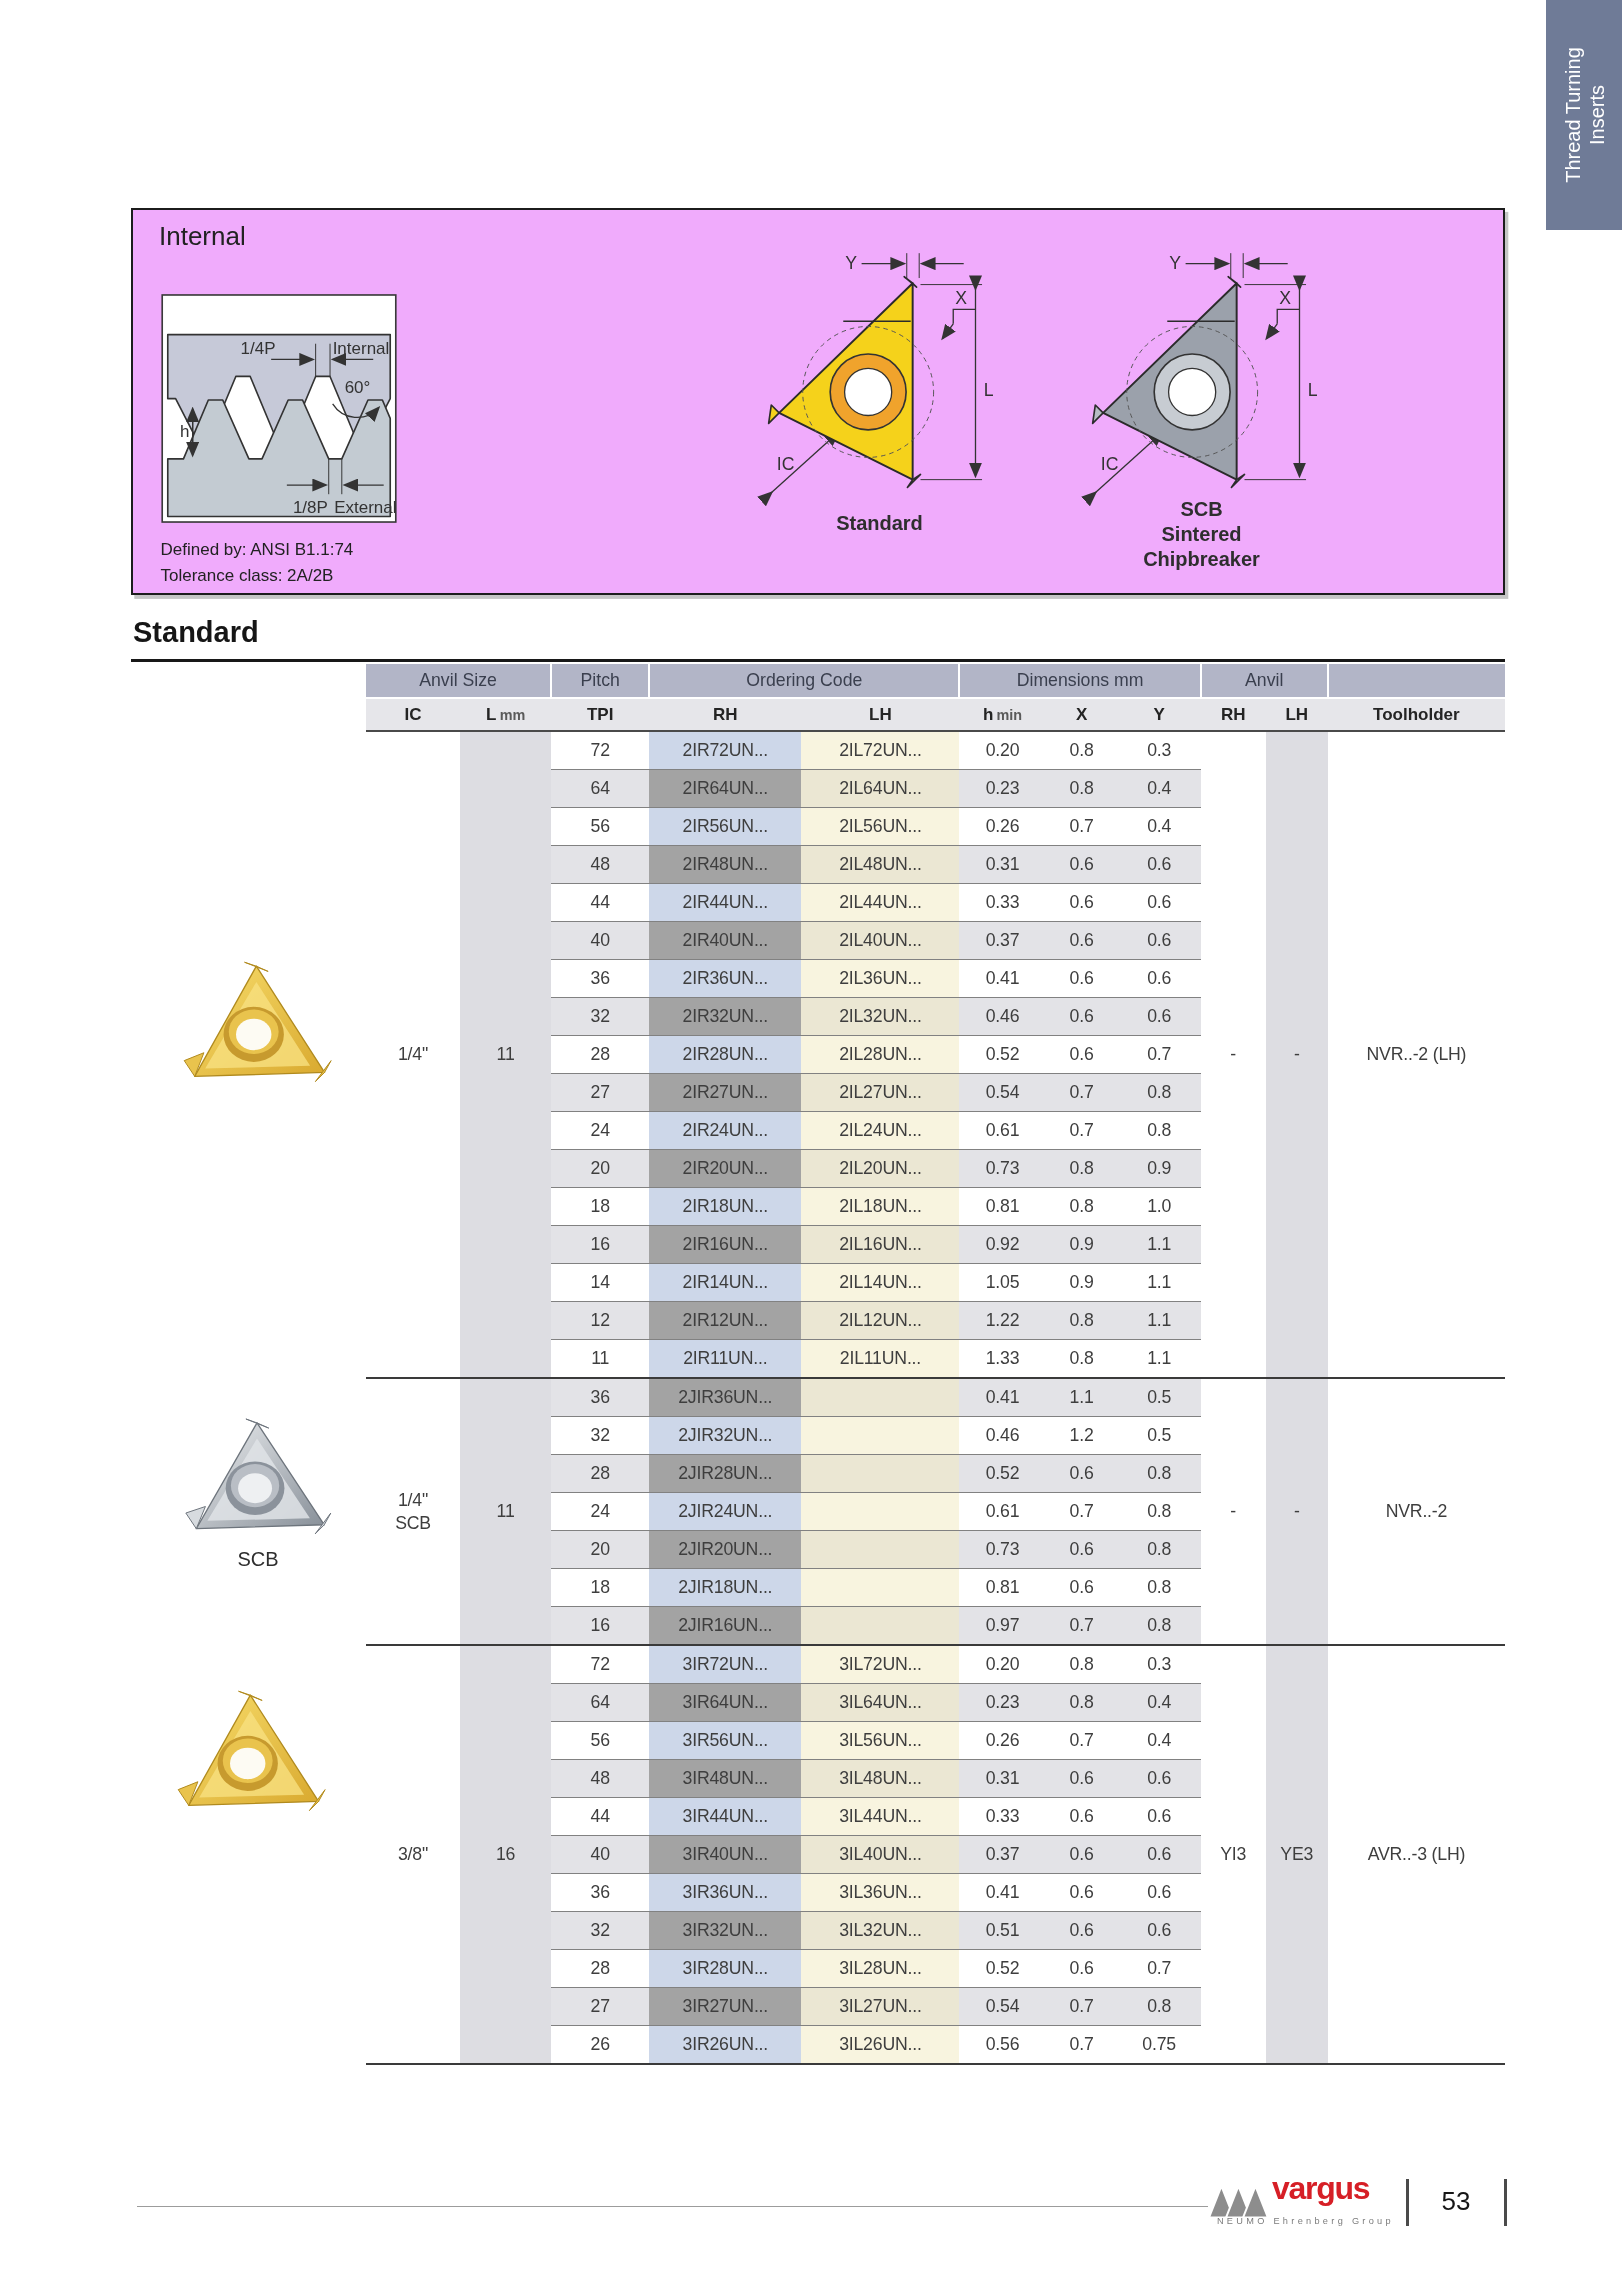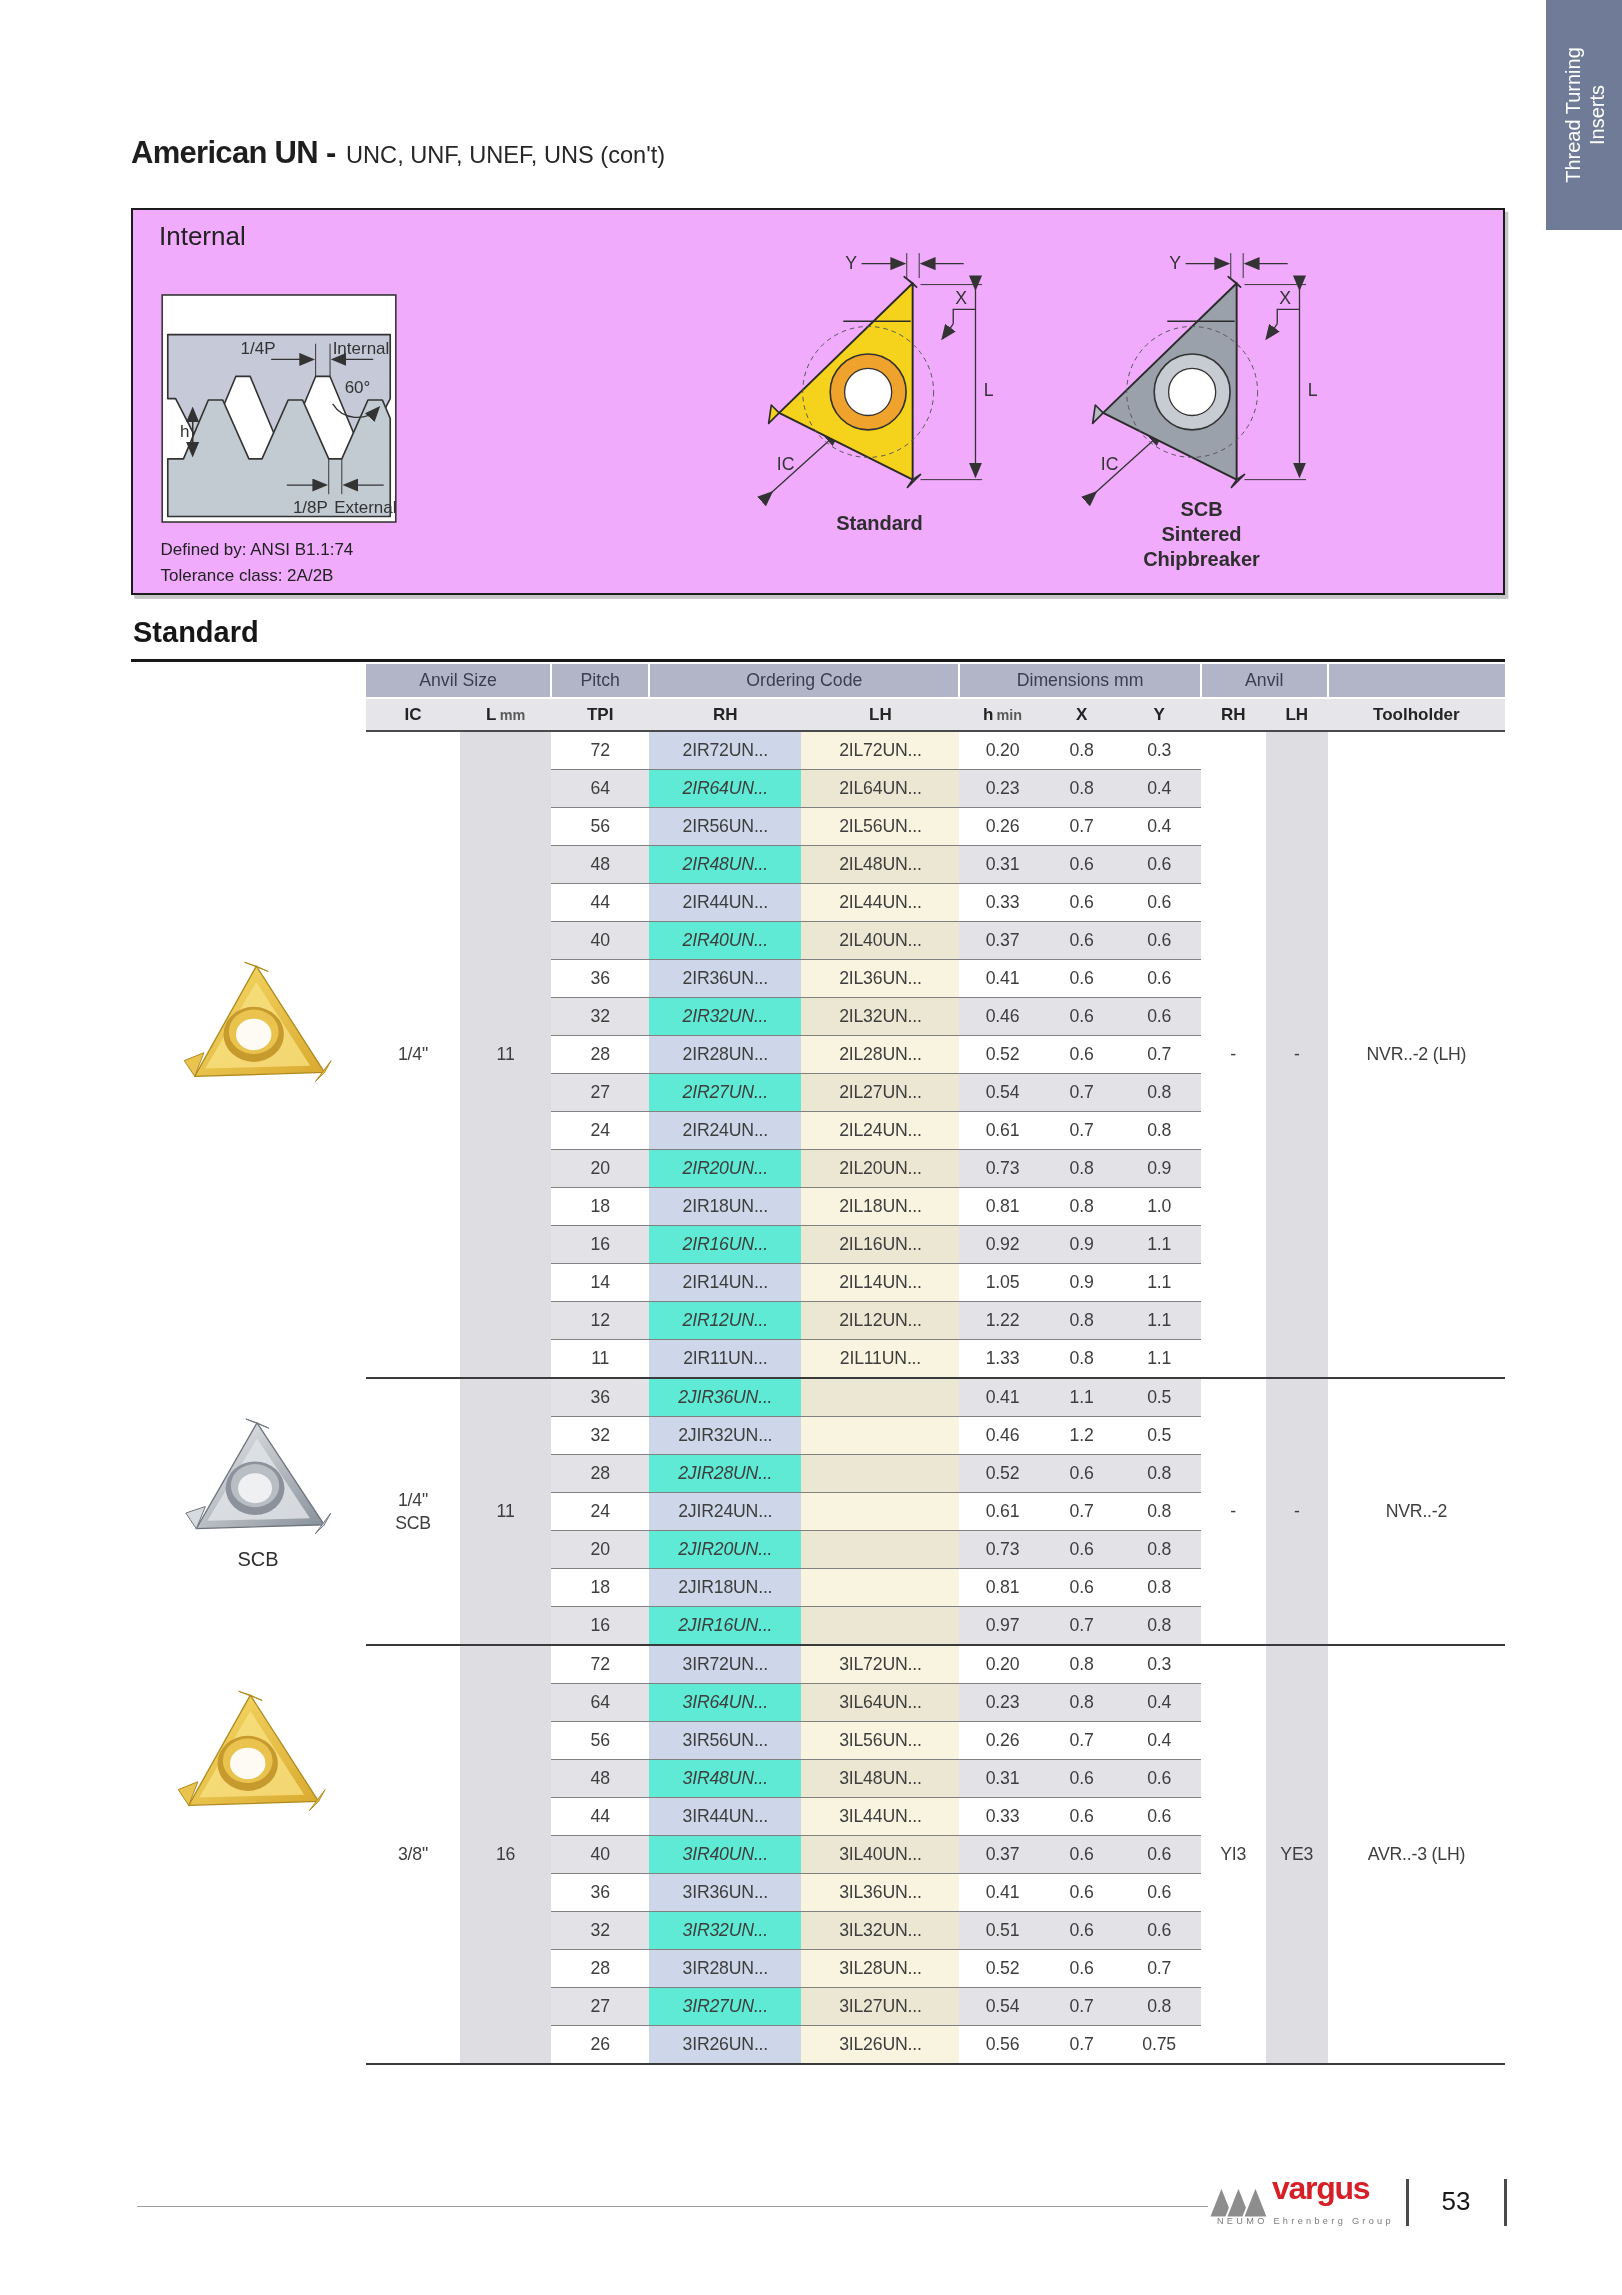--- a/index.html
+++ b/index.html
@@ -42,21 +42,21 @@
   tr.gh th:first-child{border-left:none;}
   tr.sh th{background:#E6E6EA;height:31px;font-size:17px;font-weight:bold;color:#242424;
            border-bottom:2px solid #4a4a4a;text-align:center;}
   tr.sh th .sub{font-weight:bold;font-size:14.4px;color:#5a5a5a;margin-left:3.3px;}
   .std-table tbody td{height:37px;font-size:17.7px;color:#3e3e3e;text-align:center;vertical-align:middle;
                       letter-spacing:-0.2px;}
   tbody tr.even td{background:#E3E3E7;}
   .std-table td.c-ic,.std-table td.c-arh,.std-table td.c-th{background:#fff;}
   .std-table td.c-l,.std-table td.c-alh{background:#DDDDE2;}
   .std-table td.c-rh{background:#CDD7E9;}
-  tbody tr.even td.c-rh{background:#5eead4;font-style:italic;}
+  tbody tr.even td.c-rh{background:#a3a3a3;}
   .std-table td.c-lh2{background:#F8F4DF;}
   tbody tr.even td.c-lh2{background:#EBE7D3;}
   td.c-tpi,td.c-rh,td.c-lh2,td.c-h,td.c-x,td.c-y{border-bottom:1.3px solid #818181;}
   tr.section-end td{border-bottom:2px solid #3a3a3a !important;}
   td.c-ic,td.c-l,td.c-arh,td.c-alh,td.c-th{border-bottom:2px solid #3a3a3a;}
   td.c-ic{font-size:18.3px;white-space:pre-line;line-height:1.25;}
   td.c-th{font-size:17px;}
 
   
   .photo1{position:absolute;left:175px;top:957px;}
@@ -83,24 +83,20 @@
 
 <div id="page">
 
   <div class="side-tab">
     <div class="rot">
       <span>Thread Turning</span>
       <span>Inserts</span>
     </div>
   </div>
 
-  <div class="title-row">
-    <span class="title-main">American UN -</span>
-    <span class="title-sub">UNC, UNF, UNEF, UNS (con't)</span>
-  </div>
 
   <div class="panel">
     <div class="panel-heading">Internal</div>
 
     <svg class="profile-svg" width="236" height="229" viewBox="0 0 360 350">
       <defs>
         <marker id="arR" markerWidth="12" markerHeight="10" refX="10" refY="5" orient="auto">
             <path d="M0,0 L12,5 L0,10 Z" fill="#333"></path>
           </marker>
       </defs>

